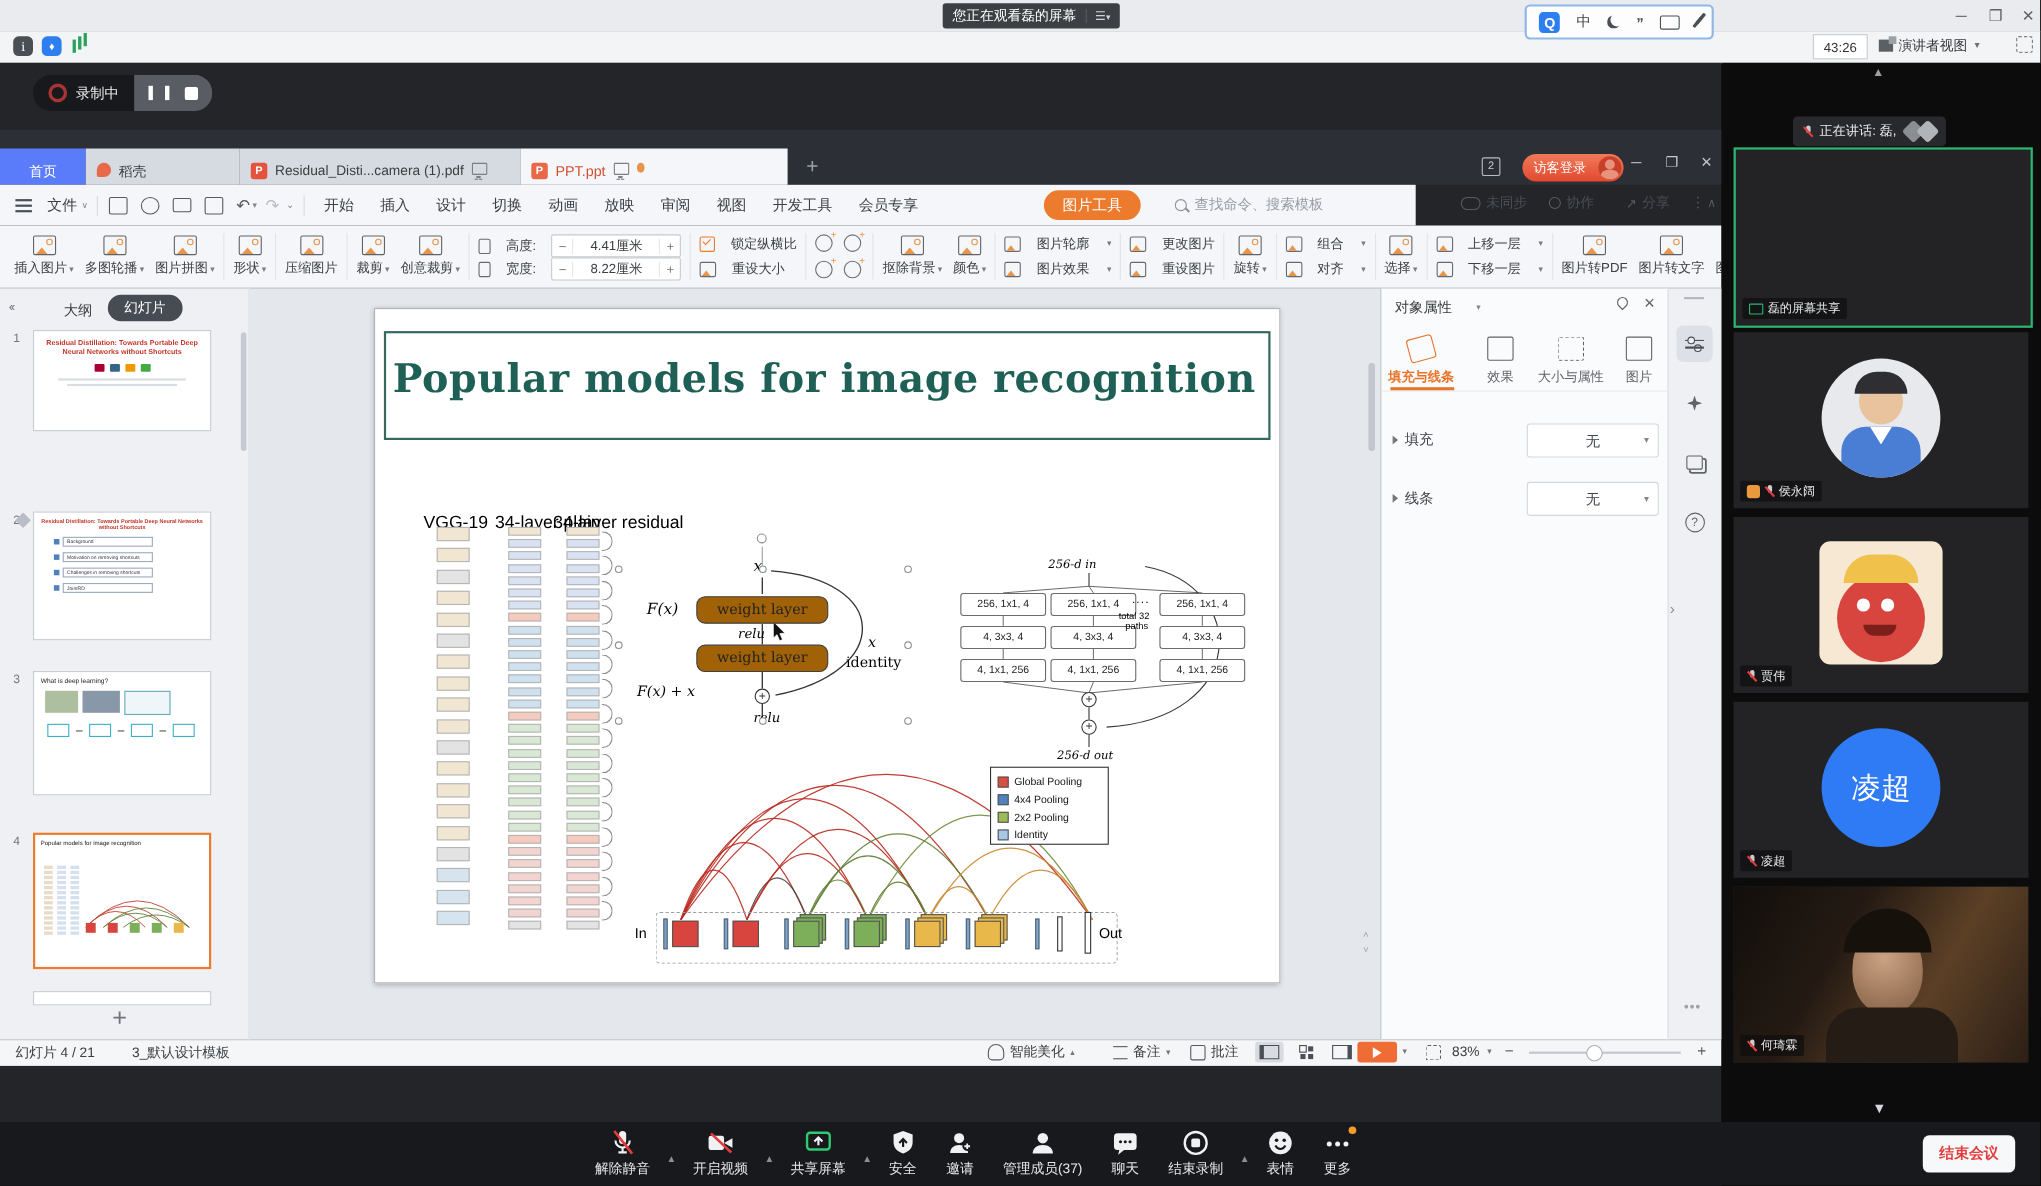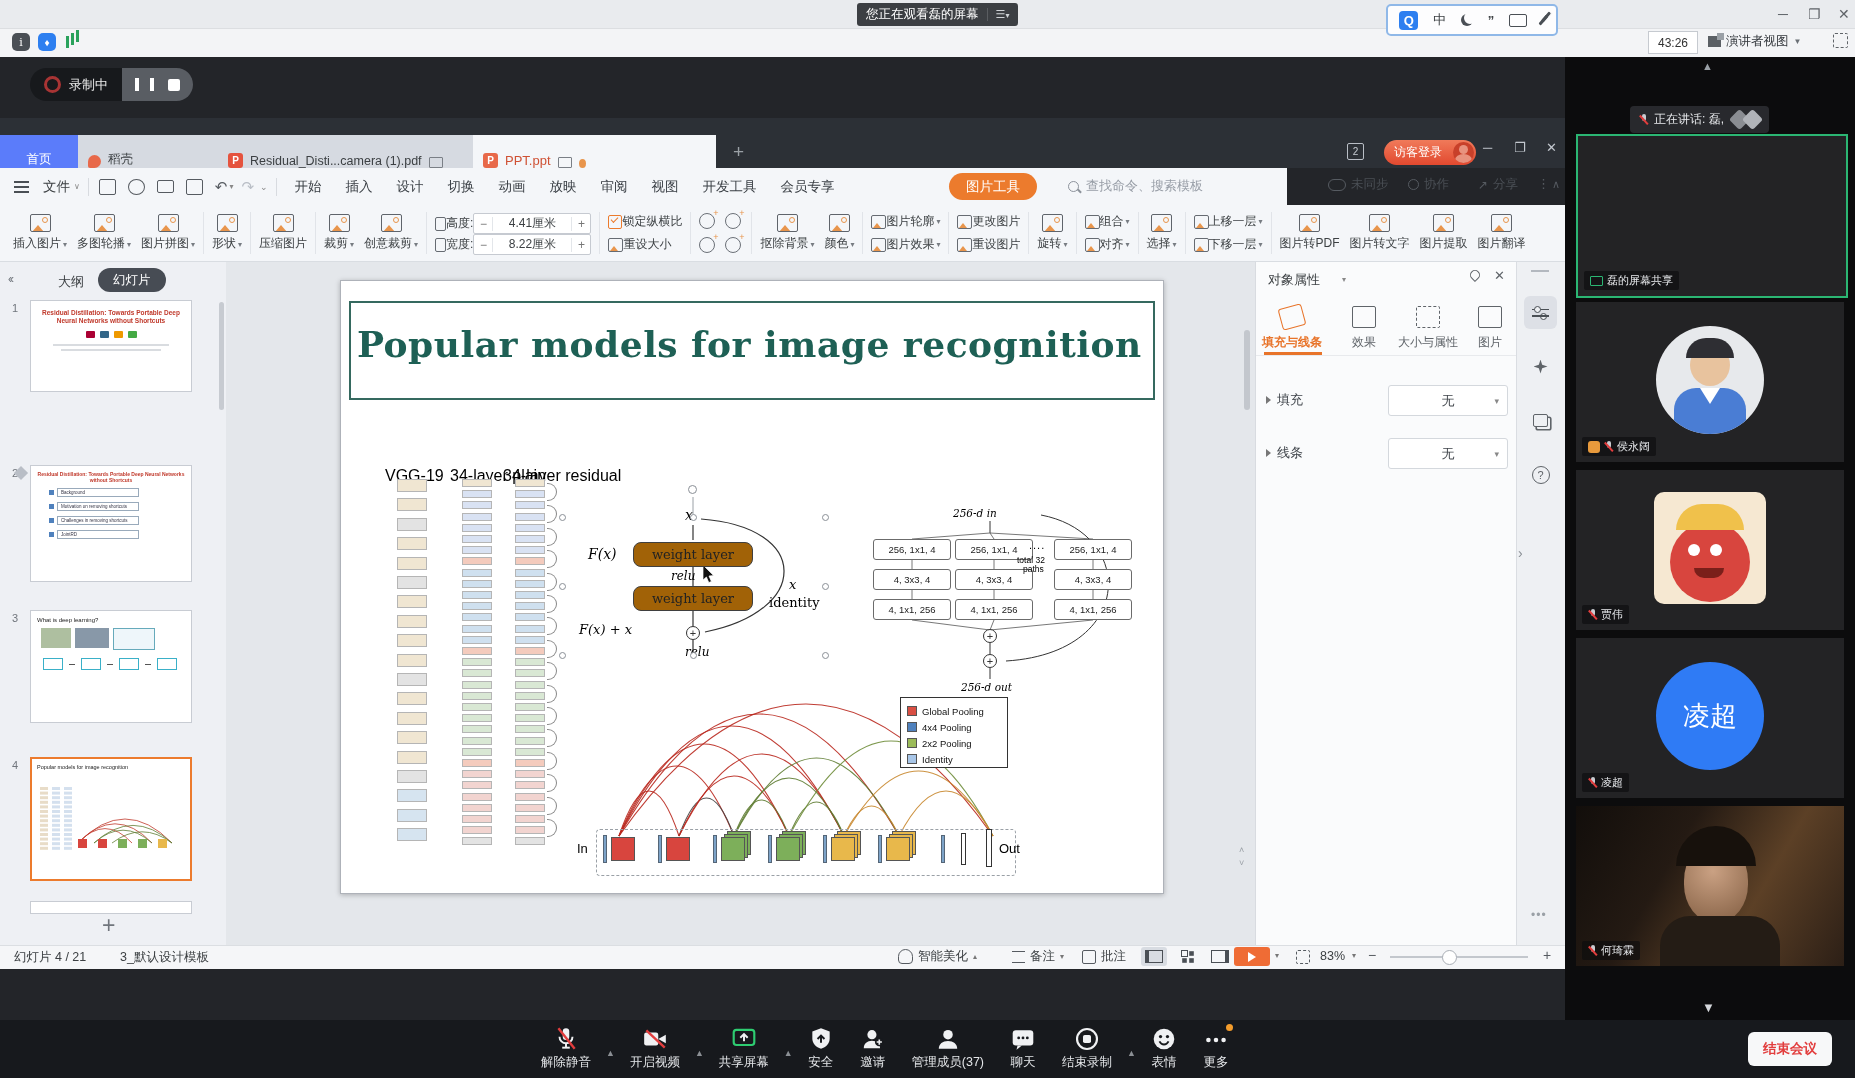--- a/index.html
+++ b/index.html
@@ -27,21 +27,21 @@
   
   .rec-pill{left:30px;top:68px;height:33px;border-radius:17px;overflow:hidden;display:flex;}
   .rec-l{background:#17191c;display:flex;align-items:center;padding:0 14px;gap:8px;}
   .rec-ring{width:11px;height:11px;border-radius:50%;border:3px solid #a83434;}
   .rec-txt{color:#ececec;font-size:13px;}
   .rec-r{background:#595d63;display:flex;align-items:center;padding:0 13px;gap:14px;}
   .ic-pause{width:11px;height:13px;border-left:4px solid #fff;border-right:4px solid #fff;}
   .ic-stop{width:12px;height:12px;background:#fff;border-radius:2px;}
   
   .wps-tabbar{left:0;top:118px;width:1565px;height:50px;background:#2c3036;}
-  .wtab{position:absolute;top:135px;height:33px;display:flex;align-items:flex-end;padding:0 10px;
+  .wtab{position:absolute;top:135px;height:33px;display:flex;align-items:flex-start;padding:13px 10px;
     font-size:12.5px;color:#3c4043;gap:7px;box-sizing:border-box;}
   .pdoc{width:15px;height:15px;border-radius:3px;color:#fff;font-size:10px;font-weight:bold;
     display:flex;align-items:center;justify-content:center;flex:none;}
   .mon-ic{width:12px;height:9px;border:1.3px solid #7a7f86;border-radius:1px;position:relative;flex:none;}
   .mon-ic:after{content:"";position:absolute;left:3px;bottom:-4px;width:4px;height:2px;background:#7a7f86;box-shadow:-2px 2px 0 -0.5px #7a7f86,2px 2px 0 -0.5px #7a7f86;}
   .guest-pill{left:1384px;top:140px;width:82px;height:25px;border-radius:13px;
     background:linear-gradient(180deg,#f07a5a,#e2492f);color:#fff;font-size:12px;
     display:flex;align-items:center;padding-left:10px;position:absolute;}
   .guest-av{position:absolute;right:2px;top:2px;width:21px;height:21px;border-radius:50%;background:#c8402a;overflow:hidden;}
   .guest-av:before{content:"";position:absolute;left:6px;top:3px;width:9px;height:9px;border-radius:50%;background:#e8927e;}
@@ -57,21 +57,21 @@
     display:flex;align-items:center;padding-left:8px;box-sizing:border-box;}
   .tb-sep{width:1px;height:42px;background:#e1e4e9;margin:0 3px;flex:none;}
   .tb-big{display:flex;flex-direction:column;align-items:center;justify-content:center;height:52px;
     padding:0 5px;flex:none;}
   .tb-big .lbl{font-size:12px;color:#3c4043;white-space:nowrap;margin-top:3px;}
   .tb-pic-ic{width:19px;height:16px;border:1.5px solid #5f646b;border-radius:2px;position:relative;overflow:hidden;}
   .tb-pic-ic:before{content:"";position:absolute;right:2px;top:2px;width:4px;height:4px;border-radius:50%;border:1px solid #e8954c;}
   .tb-pic-ic:after{content:"";position:absolute;left:1px;bottom:-1px;border-left:6px solid transparent;
     border-right:6px solid transparent;border-bottom:7px solid #e8954c;}
   .tb-stack{display:flex;flex-direction:column;justify-content:space-between;height:40px;padding:0 5px;flex:none;}
-  .tb-row{display:flex;align-items:center;gap:0;font-size:12px;color:#3c4043;white-space:nowrap;}
+  .tb-row{display:flex;align-items:center;gap:14px;font-size:12px;color:#3c4043;white-space:nowrap;}
   .sm-ic{width:13px;height:12px;border:1.3px solid #666b72;border-radius:2px;position:relative;}
   .sm-ic.or:after{content:"";position:absolute;left:1px;bottom:0;border-left:4px solid transparent;border-right:4px solid transparent;border-bottom:5px solid #e8954c;}
   .caret{font-size:8px;color:#777c82;margin-left:2px;}
   .spin{width:116px;height:19px;background:#fff;border:1px solid #c6cad1;border-radius:2px;display:flex;
     align-items:center;font-size:12px;color:#3c4043;}
   .spin .pm{width:18px;text-align:center;color:#777;border-right:1px solid #e3e6ea;}
   .spin .pm.r{border-right:none;border-left:1px solid #e3e6ea;}
   .spin .val{flex:1;text-align:center;}
   .chkbox{width:12px;height:12px;border:1.3px solid #ec7b2d;border-radius:2px;position:relative;}
   .chkbox:after{content:"";position:absolute;left:2px;top:1px;width:6px;height:3px;border-left:1.6px solid #ec7b2d;border-bottom:1.6px solid #ec7b2d;transform:rotate(-45deg);}

